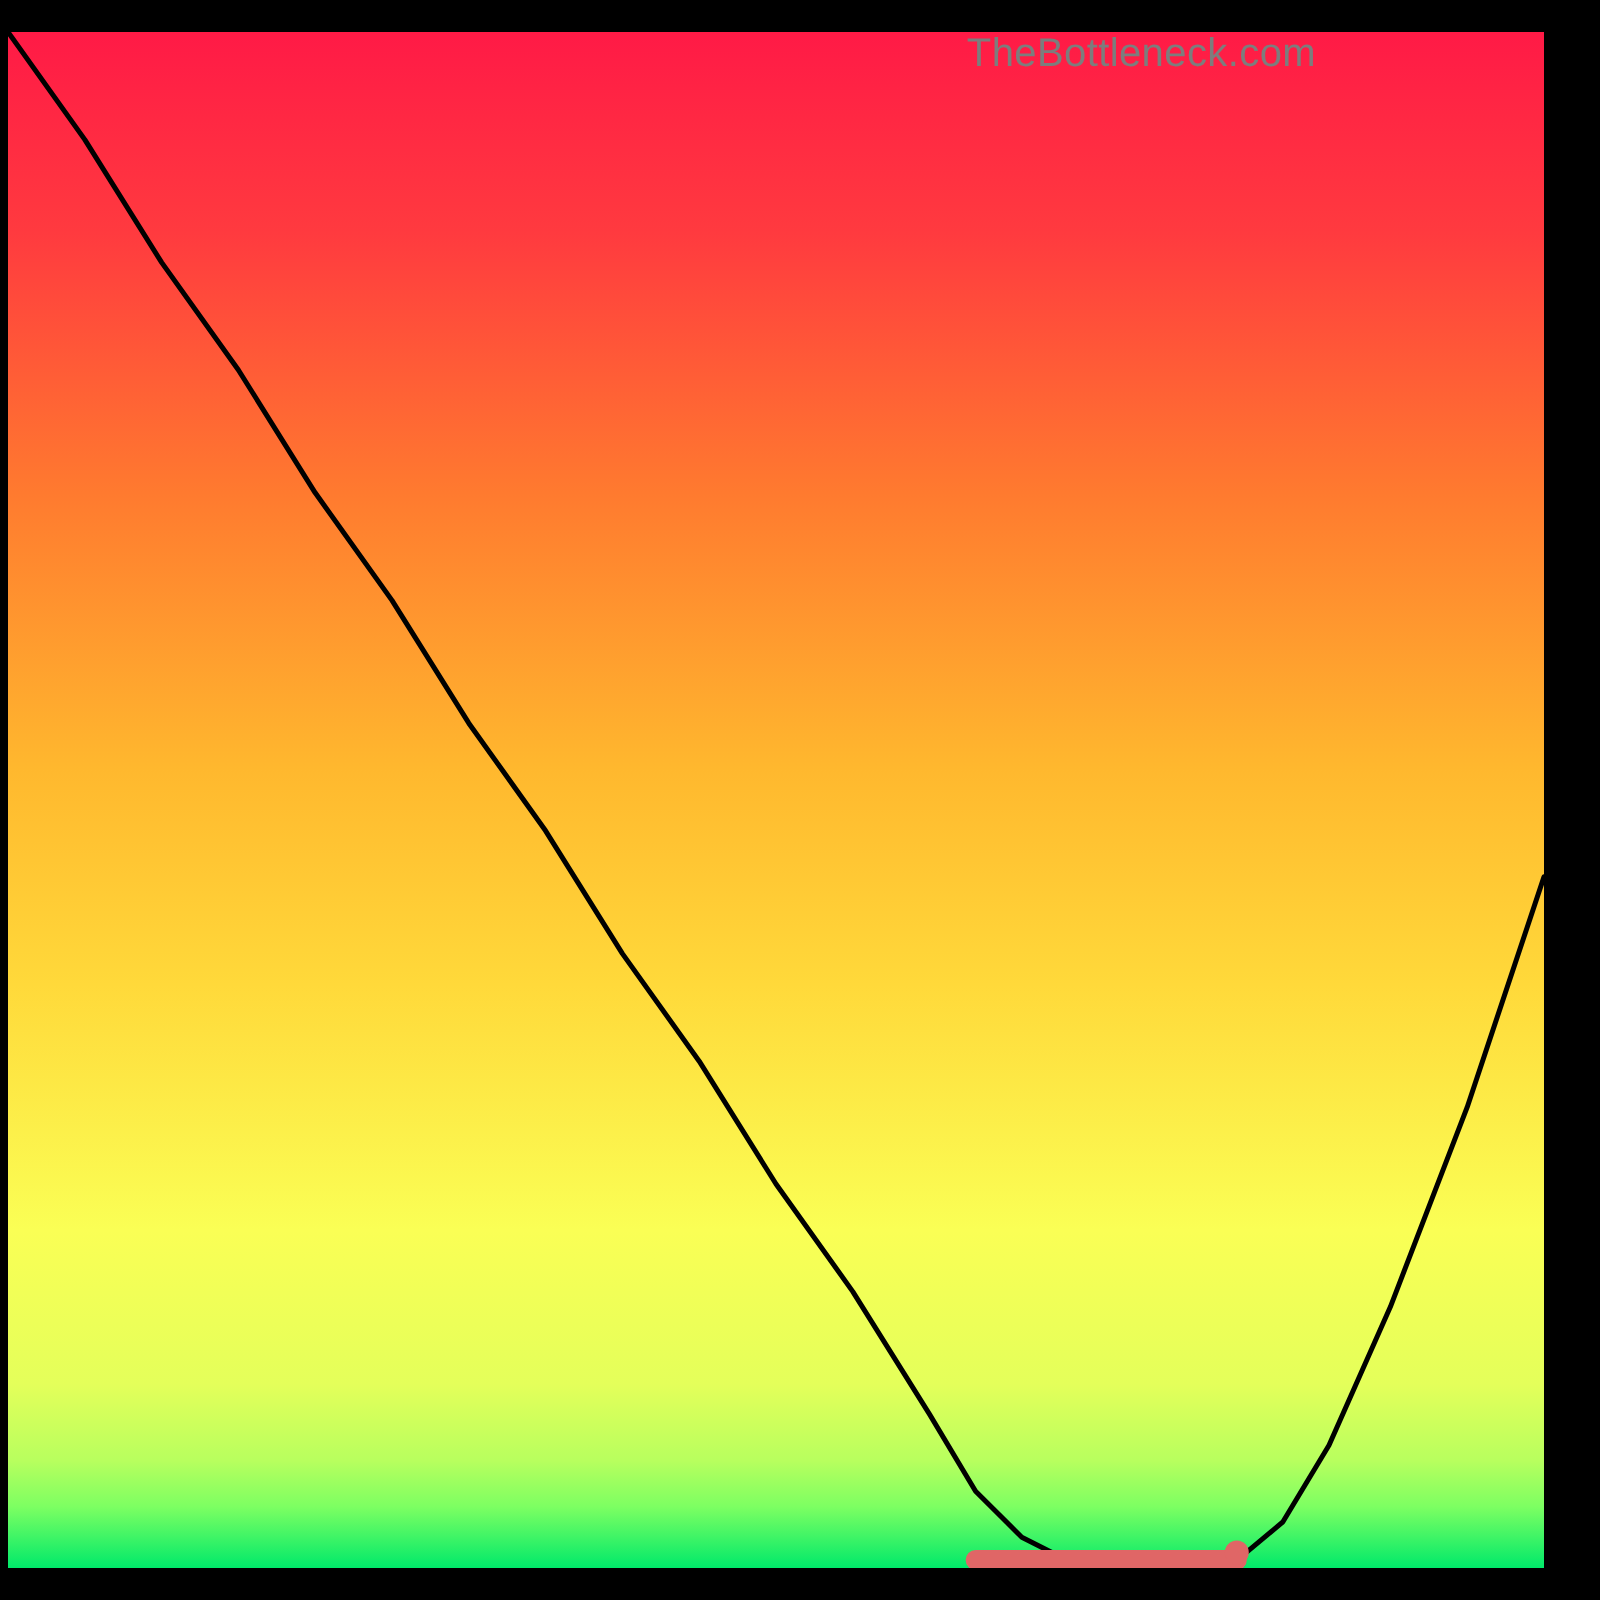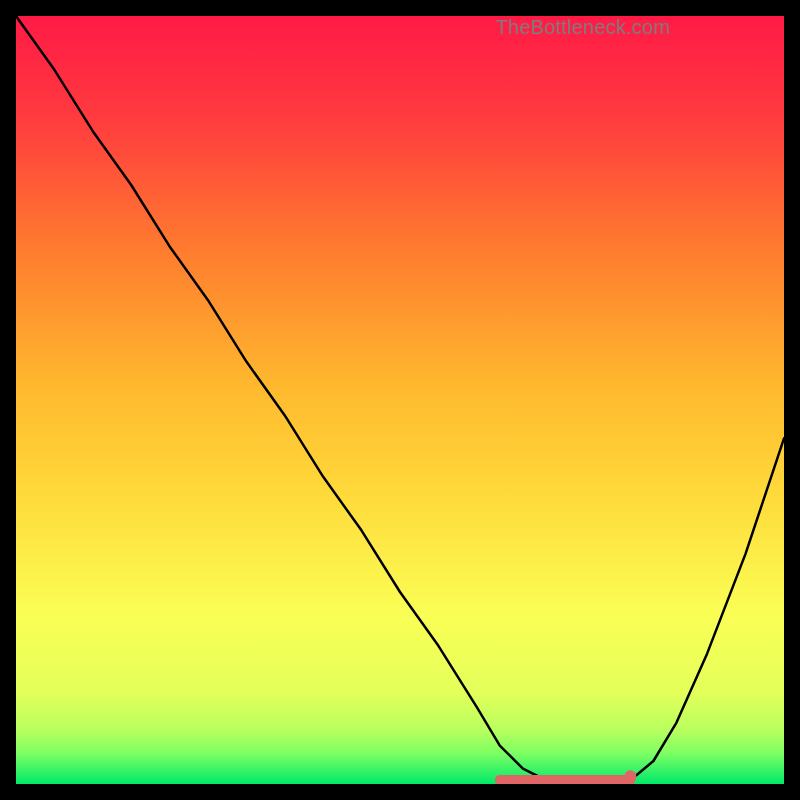--- a/index.html
+++ b/index.html
@@ -6,21 +6,21 @@
     margin: 0;
     padding: 0;
     width: 800px;
     height: 800px;
     background: #000;
     overflow: hidden;
     font-family: Arial, Helvetica, sans-serif;
   }
   .frame {
     position: absolute;
-    left: 16px;
+    left: 4px;
     top: 16px;
     width: 660px;
     height: 768px;
     background: #000;
   }
   .plot {
     position: absolute;
     left: 0;
     top: 0;
     width: 768px;

